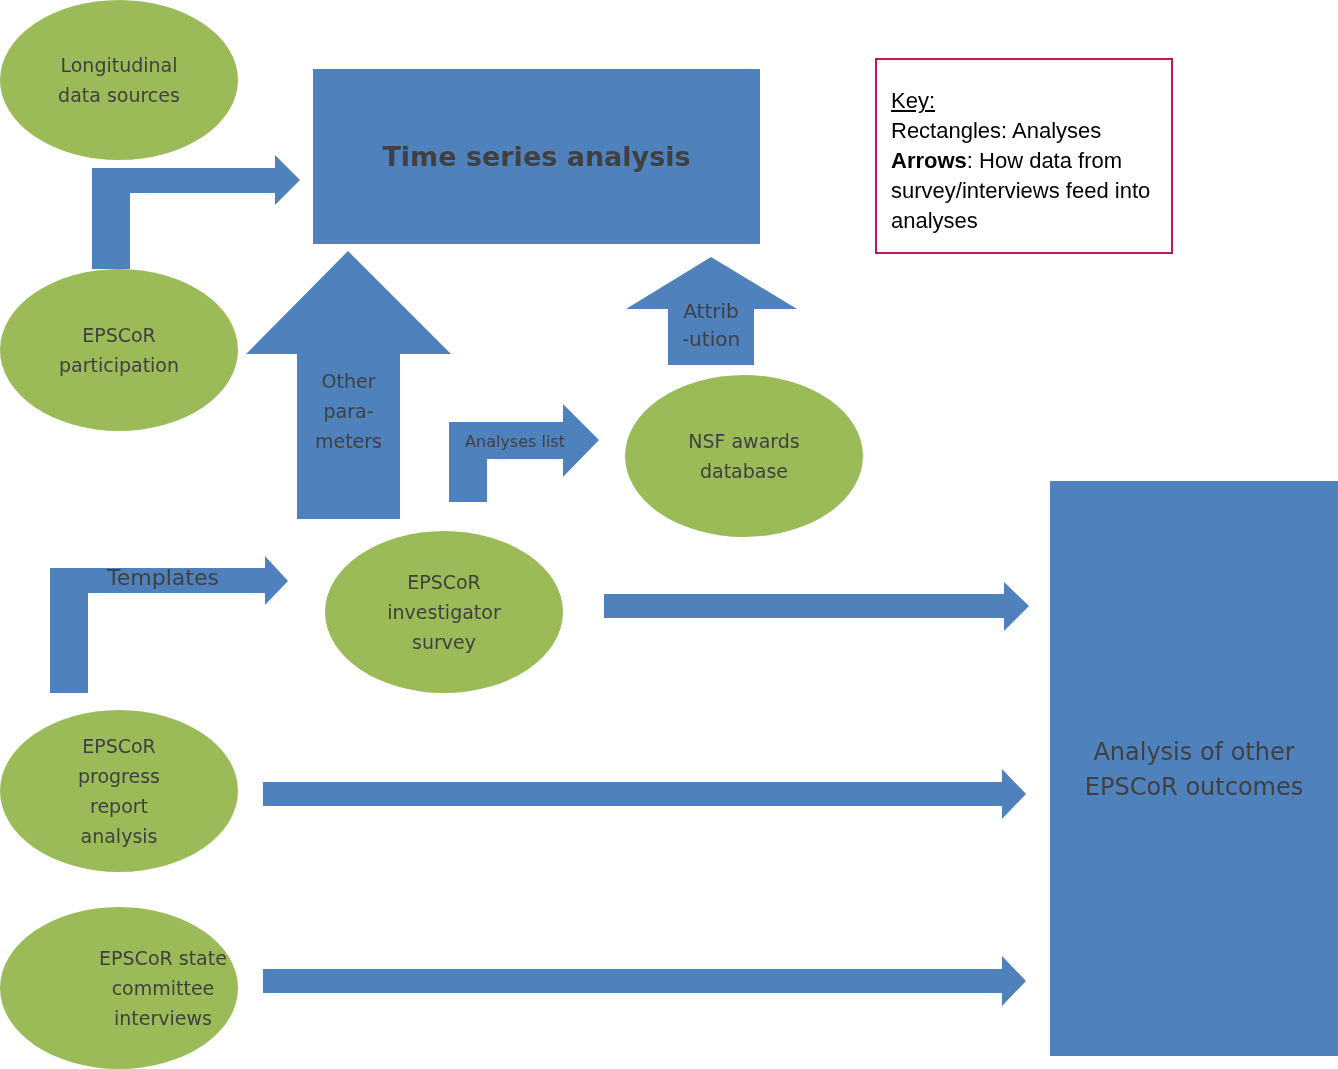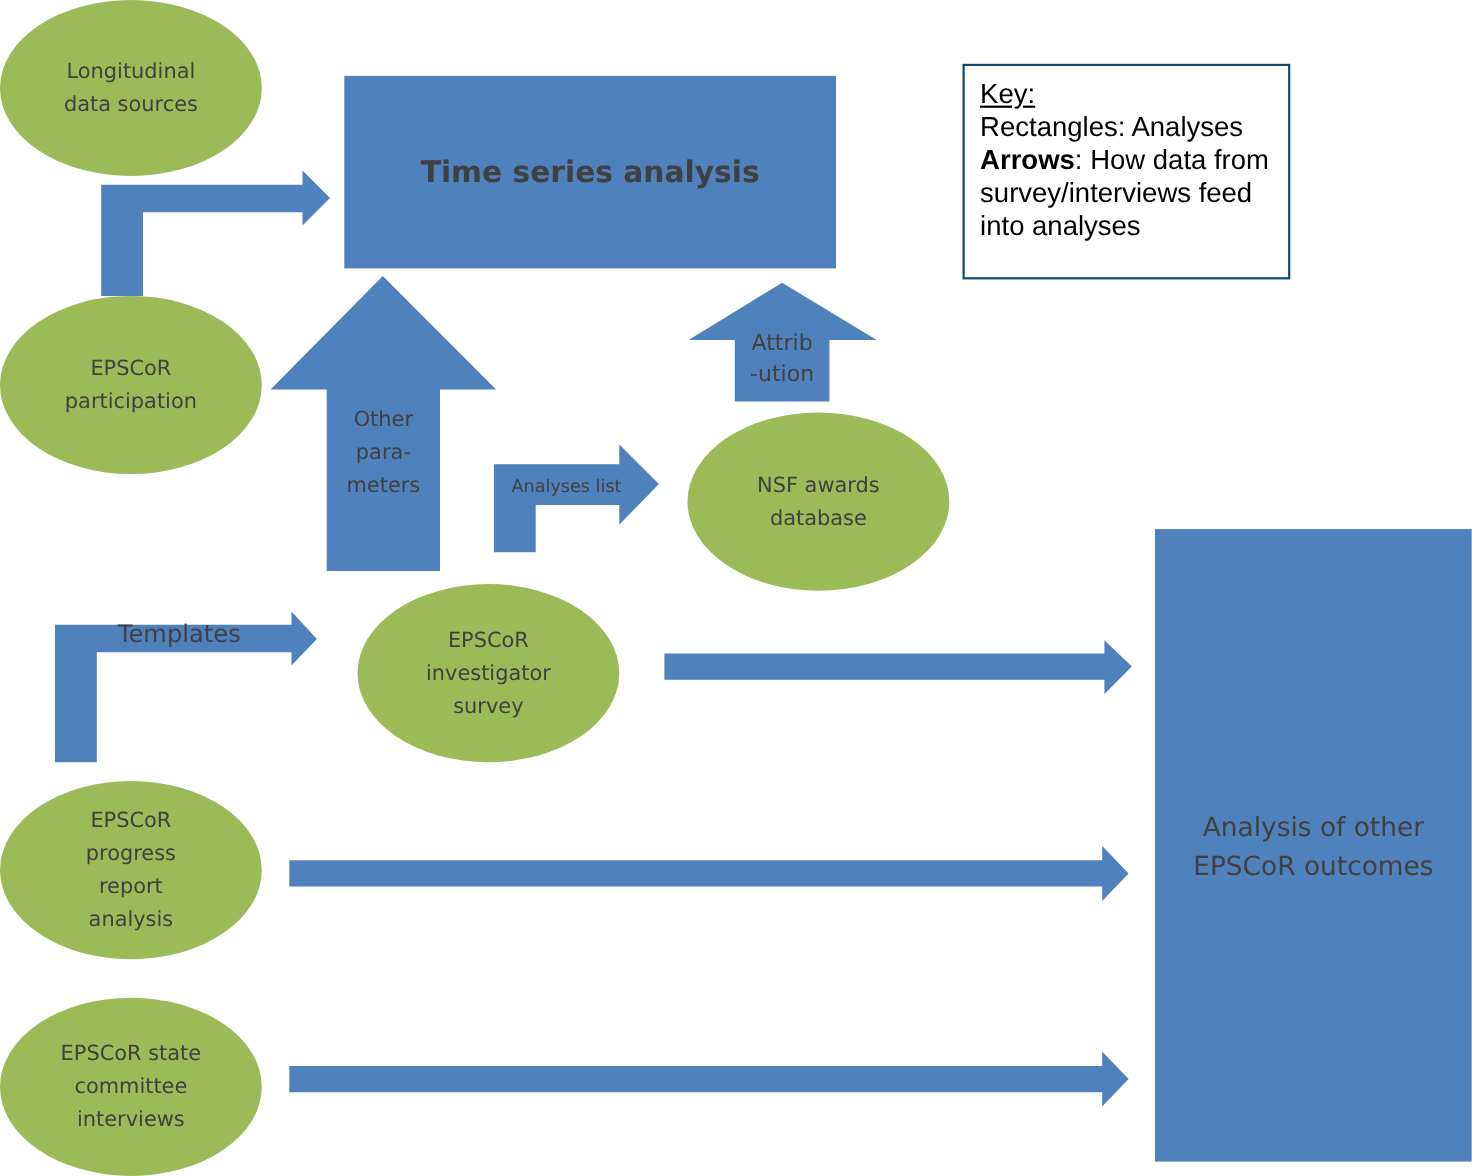--- a/index.html
+++ b/index.html
@@ -6,22 +6,22 @@
   body { width: 1338px; height: 1069px; position: relative; overflow: hidden;
          font-family: "DejaVu Sans", "Liberation Sans", sans-serif; }
   #canvas { position: absolute; left: 0; top: 0; }
   .shape-blue { fill: #4f81bd; }
   .shape-green { fill: #9bbb59; }
   .lbl { position: absolute; color: #404040; text-align: center; white-space: pre-line;
          display: flex; align-items: center; justify-content: center;
          font-family: "DejaVu Sans", sans-serif; }
   .oval-lbl { font-size: 19px; line-height: 30px; }
   .key-box { position: absolute; left: 875px; top: 58px; width: 298px; height: 196px;
-             border: 2px solid #0c4a6e; box-sizing: border-box; background: #fff;
-             padding: 11px 14px; font-size: 25px; line-height: 30px; color: #000;
+             border: 2px solid #be185d; box-sizing: border-box; background: #fff;
+             padding: 26px 14px; font-size: 22px; line-height: 30px; color: #000;
              font-family: "Liberation Sans", sans-serif; }
   .key-title { text-decoration: underline; }
   .key-box b { font-weight: bold; }
 </style>
 </head>
 <body>
 
 <svg id="canvas" width="1338" height="1069">
 
   <ellipse class="shape-green" cx="119" cy="80" rx="119" ry="80"></ellipse>
@@ -58,21 +58,21 @@
 participation</div>
 <div class="lbl oval-lbl" style="left:625px;top:406px;width:238px;height:100px;">NSF awards
 database</div>
 <div class="lbl oval-lbl" style="left:325px;top:552px;width:238px;height:120px;">EPSCoR
 investigator
 survey</div>
 <div class="lbl oval-lbl" style="left:0;top:716px;width:238px;height:150px;">EPSCoR
 progress
 report
 analysis</div>
-<div class="lbl oval-lbl" style="left:0;top:928px;width:238px;height:120px;">EPSCoR state
+<div class="lbl oval-lbl" style="left:0;top:928px;width:238px;height:120px;padding-left:44px;">EPSCoR state
 committee
 interviews</div>
 
 <div class="lbl" style="left:313px;top:69px;width:447px;height:175px;font-size:27px;font-weight:bold;">Time series analysis</div>
 <div class="lbl" style="left:1050px;top:700px;width:288px;height:140px;font-size:24px;line-height:35px;">Analysis of other
 EPSCoR outcomes</div>
 
 <div class="lbl" style="left:297px;top:366px;width:103px;height:90px;font-size:19px;line-height:30px;">Other
 para-
 meters</div>

